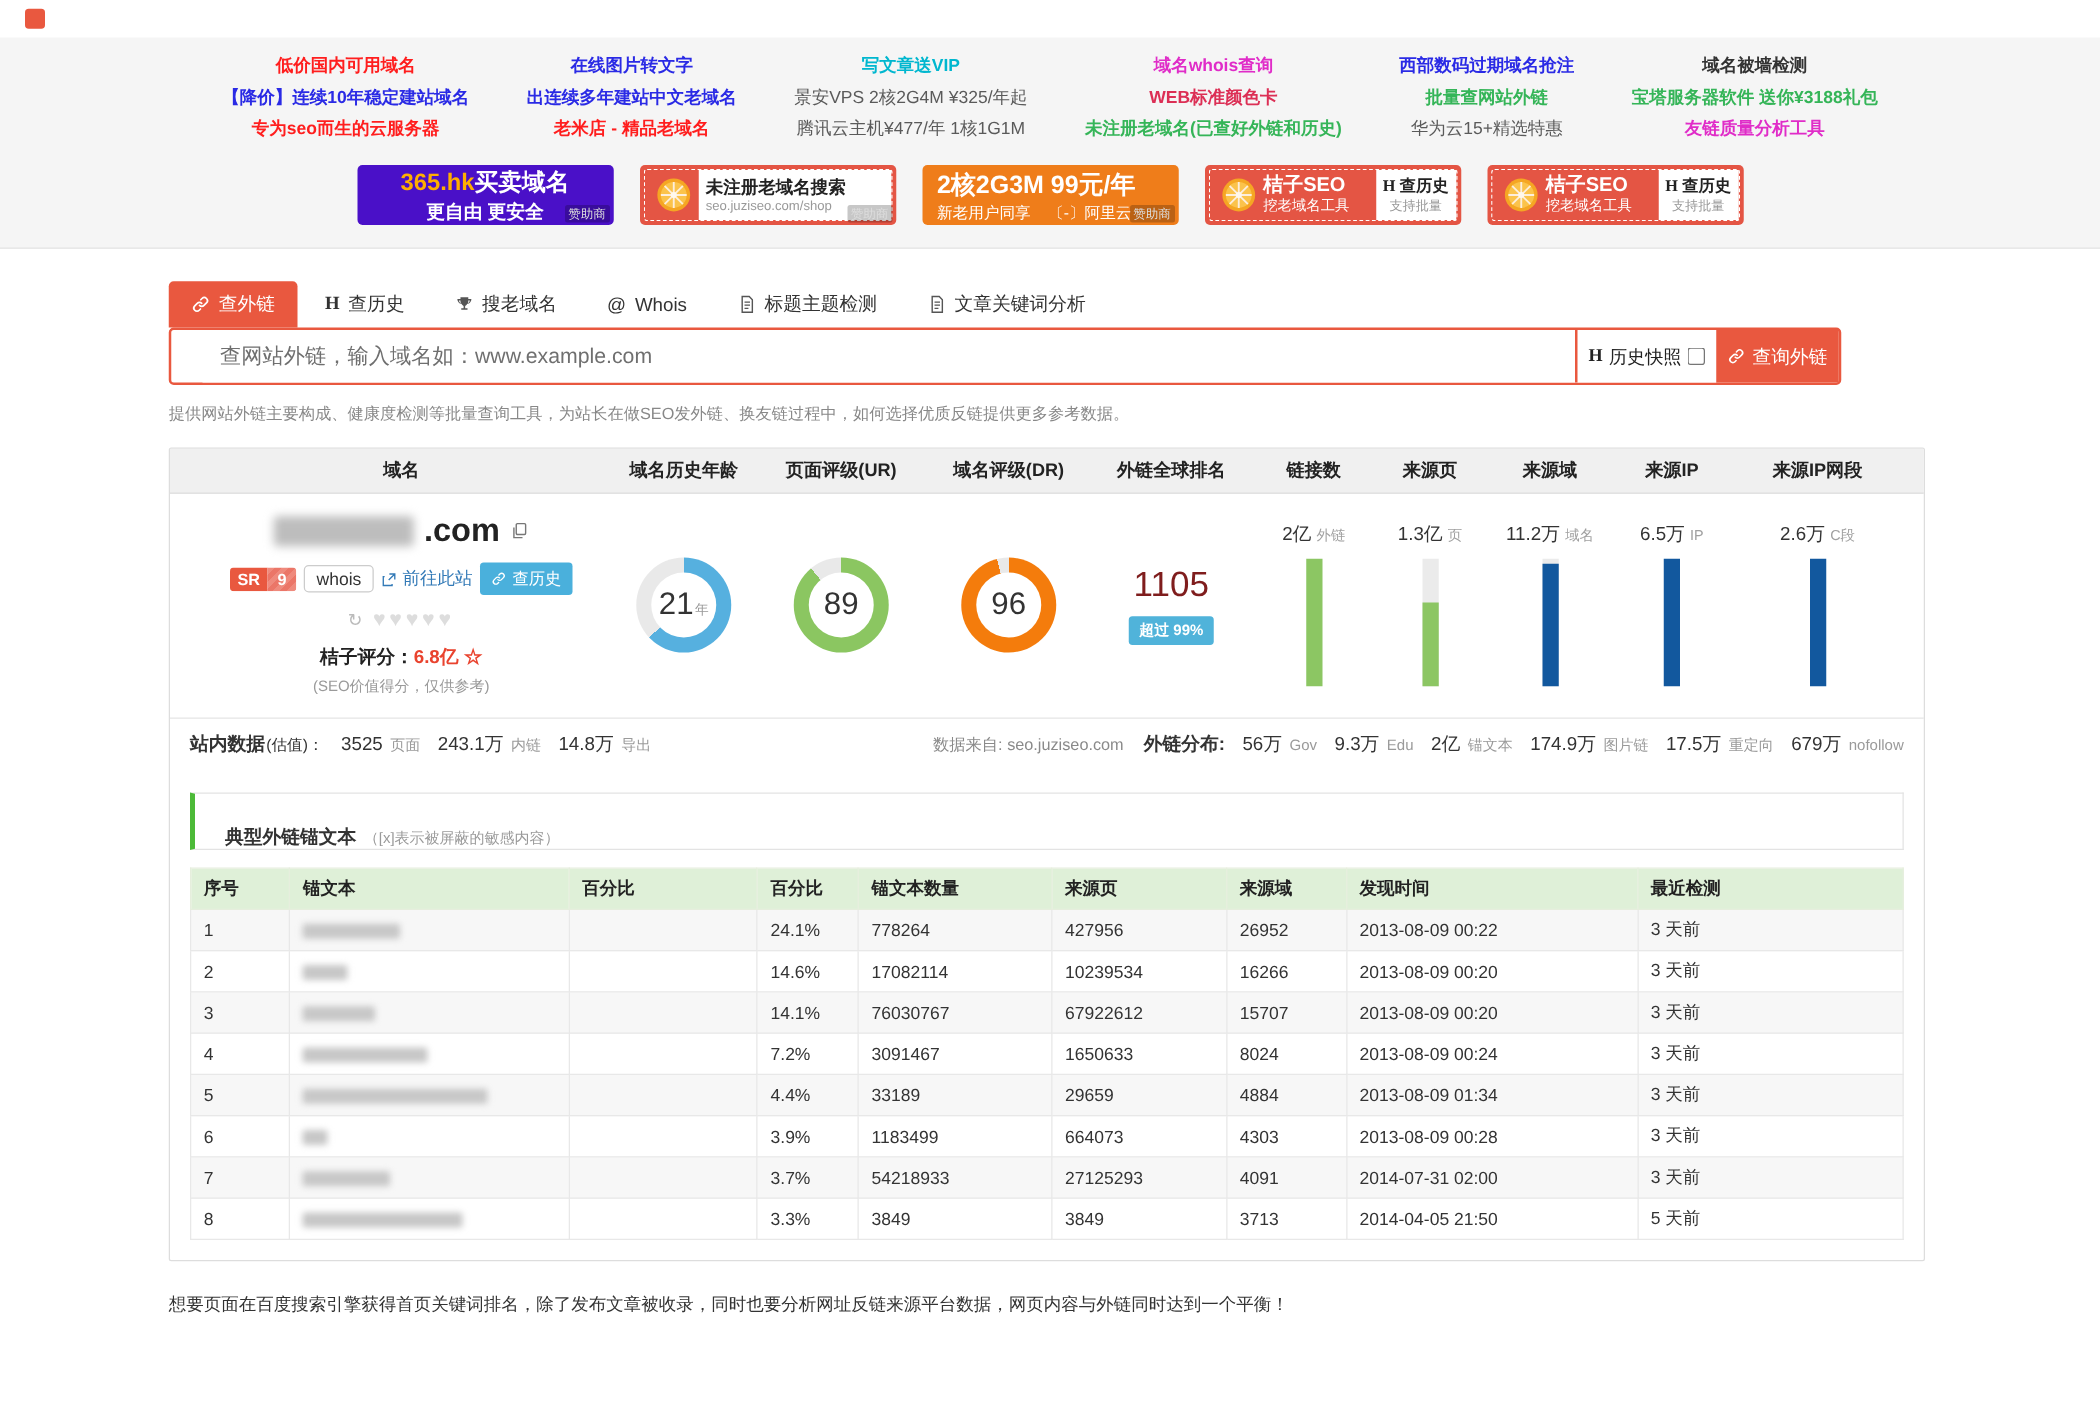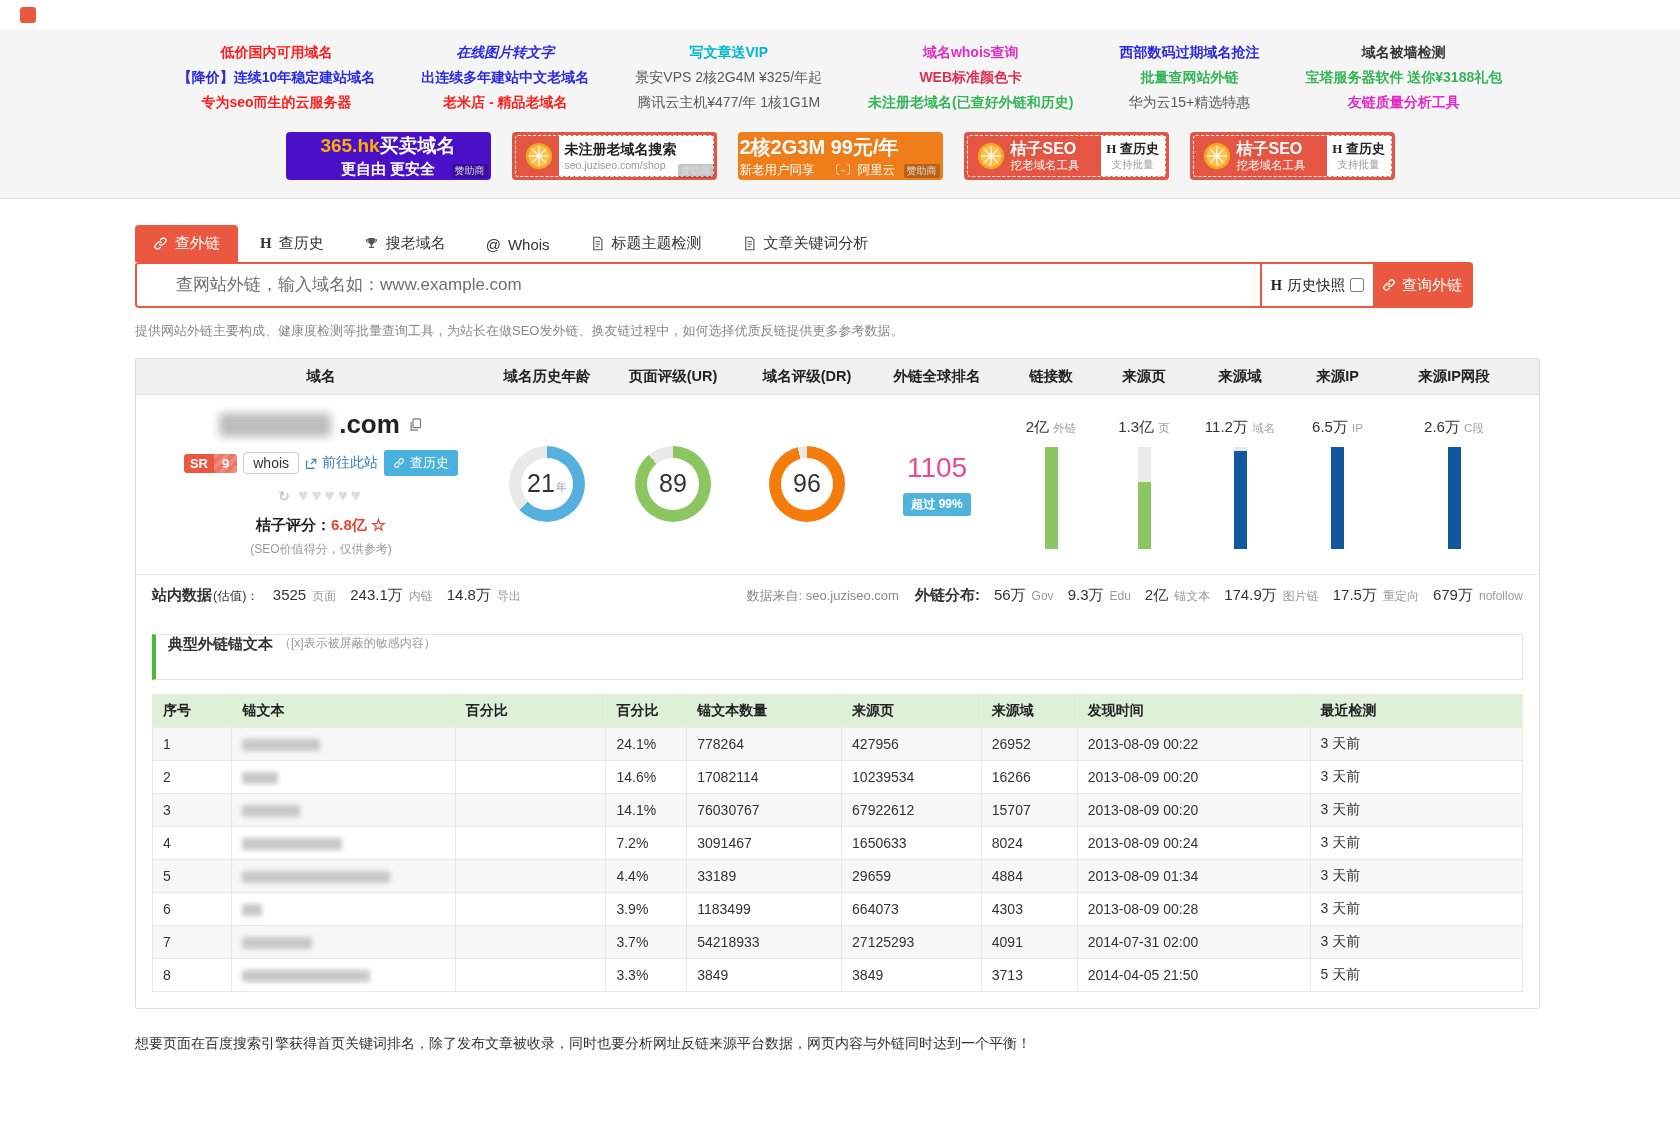--- a/index.html
+++ b/index.html
@@ -23,21 +23,21 @@
   .b1 { background:#4a10c8; color:#fff; display:flex; flex-direction:column; align-items:center; justify-content:center; }
   .b1 .l1 { font-size:19px; font-weight:700; }
   .b1 .hl { color:#ffae00; }
   .b1 .l2 { font-size:15px; font-weight:700; margin-top:1px; }
   .bjz { background:#e45544; }
   .bjz .dash { position:absolute; inset:3px; border:1px dashed #fff; border-radius:3px; display:flex; align-items:center; }
   .bjz svg.orange { width:30px; height:30px; margin:0 5px 0 8px; flex:none; }
   .b2 .txtbox { background:#fff; height:100%; flex:1; display:flex; flex-direction:column; justify-content:center; padding-left:6px; }
   .b2 .t1 { font-size:14px; font-weight:700; color:#222; }
   .b2 .t2 { font-size:10.5px; color:#999; }
-  .b3 { background:#ef7d1a; color:#fff; display:flex; flex-direction:column; justify-content:center; padding-left:2px; }
+  .b3 { background:#ef7d1a; color:#fff; display:flex; flex-direction:column; justify-content:center; padding-left:12px; }
   .b3 .l1 { font-size:20px; font-weight:700; }
   .b3 .l2 { font-size:12.5px; display:flex; gap:14px; margin-top:1px; }
   .b45 .brand { color:#fff; line-height:1.15; }
   .b45 .brand .bt { font-size:16px; font-weight:700; }
   .b45 .brand .bs { font-size:11.5px; }
   .b45 .rbox { background:#fff; height:100%; width:64px; margin-left:auto; display:flex; flex-direction:column; align-items:center; justify-content:center; }
   .b45 .rh { font-size:13px; font-weight:700; color:#222; white-space:nowrap; }
   .b45 .rh .serif { font-family:"Liberation Serif",serif; }
   .b45 .rs { font-size:10.5px; color:#999; }
 
@@ -94,38 +94,38 @@
   .scoreline .red { color:#e9432e; }
   .scorenote { font-size:12px; color:#9a9a9a; margin-top:-4px; }
 
   .donut-cell { display:flex; justify-content:center; }
   .donut { width:76px; height:76px; border-radius:50%; position:relative; }
   .donut .hole { position:absolute; inset:12px; background:#fff; border-radius:50%; display:flex; align-items:center; justify-content:center; gap:1px; }
   .donut .val { font-size:25px; color:#333; }
   .donut .unit { font-size:11px; color:#999; margin-top:8px; }
 
   .rank-cell { display:flex; flex-direction:column; align-items:center; gap:9px; }
-  .rankval { font-size:28px; color:#ec4899; }
+  .rankval { font-size:28px; color:#7f1d1d; }
   .rankbadge { color:#fff; font-size:12px; font-weight:700; padding:3px 8px; border-radius:3px; }
 
   .bar-cell { display:flex; flex-direction:column; align-items:center; gap:10px; }
   .barlabel { font-size:15px; color:#333; white-space:nowrap; }
   .barlabel .u { font-size:11.5px; color:#a0a0a0; }
   .vbar { width:13px; height:102px; background:#ebebeb; display:flex; align-items:flex-end; }
   .vbar i { display:block; width:100%; }
 
   .pstats { border-top:1px solid #e5e5e5; display:flex; justify-content:space-between; align-items:center; padding:11px 16px; }
   .pstats .grp { display:flex; align-items:baseline; gap:6px; font-size:15px; color:#333; flex-wrap:nowrap; white-space:nowrap; }
   .pstats .b { font-weight:700; }
   .pstats .sm { font-size:12.5px; }
   .pstats .v { font-size:15px; color:#333; margin-left:8px; }
   .pstats .u { font-size:12px; color:#9a9a9a; }
   .pstats .src { font-size:13px; color:#8a8a8a; margin-right:10px; }
 
-  .anchorhead { margin:18px 16px 0; border:1px solid #e3e3e3; border-left:4px solid #4cba38; height:46px; display:flex; align-items:flex-start; padding-left:12px; gap:6px; }
+  .anchorhead { margin:18px 16px 0; border:1px solid #e3e3e3; border-left:4px solid #4cba38; height:46px; display:flex; align-items:flex-end; padding-left:24px; gap:6px; }
   .anchorhead .t { font-size:15px; font-weight:700; color:#333; }
   .anchorhead .n { font-size:12px; color:#9a9a9a; }
 
   table.anchors { width:calc(100% - 32px); margin:14px 16px 16px; border-collapse:collapse; font-size:14px; }
   table.anchors th { background:#dff0d8; text-align:left; font-weight:700; color:#222; padding:7px 10px; border:1px solid #e6eedd; }
   table.anchors td { padding:7px 10px; border:1px solid #e8e8e8; color:#333; }
   table.anchors tr:nth-child(odd) td { background:#f7f7f7; }
   .redact { display:inline-block; height:12px; background:#c7c7c7; border-radius:2px; filter:blur(2.5px); vertical-align:middle; }
   .hbar { width:96px; height:13px; background:#e3e3e3; }
   .hbar i { display:block; height:100%; background:#1f5fa5; }
@@ -175,21 +175,21 @@
 </div>
 
 <div class="adband">
   <div class="textads">
     <div class="adcol">
       <span class="adlink" style="color: rgb(255, 30, 30);">低价国内可用域名</span>
       <span class="adlink" style="color: rgb(42, 42, 229);">【降价】连续10年稳定建站域名</span>
       <span class="adlink" style="color: rgb(255, 30, 30);">专为seo而生的云服务器</span>
     </div>
     <div class="adcol">
-      <span class="adlink" style="color: rgb(42, 42, 229); font-style: italic;">在线图片转文字</span>
+      <span class="adlink" style="color: rgb(42, 42, 229);">在线图片转文字</span>
       <span class="adlink" style="color: rgb(42, 42, 229);">出连续多年建站中文老域名</span>
       <span class="adlink" style="color: rgb(255, 30, 30);">老米店 - 精品老域名</span>
     </div>
     <div class="adcol">
       <span class="adlink" style="color: rgb(0, 183, 207); text-align: center;">写文章送VIP</span>
       <span class="adlink plain" style="color: rgb(90, 90, 90);">景安VPS 2核2G4M ¥325/年起</span>
       <span class="adlink plain" style="color: rgb(90, 90, 90);">腾讯云主机¥477/年 1核1G1M</span>
     </div>
     <div class="adcol">
       <span class="adlink" style="color: rgb(224, 44, 200);">域名whois查询</span>

